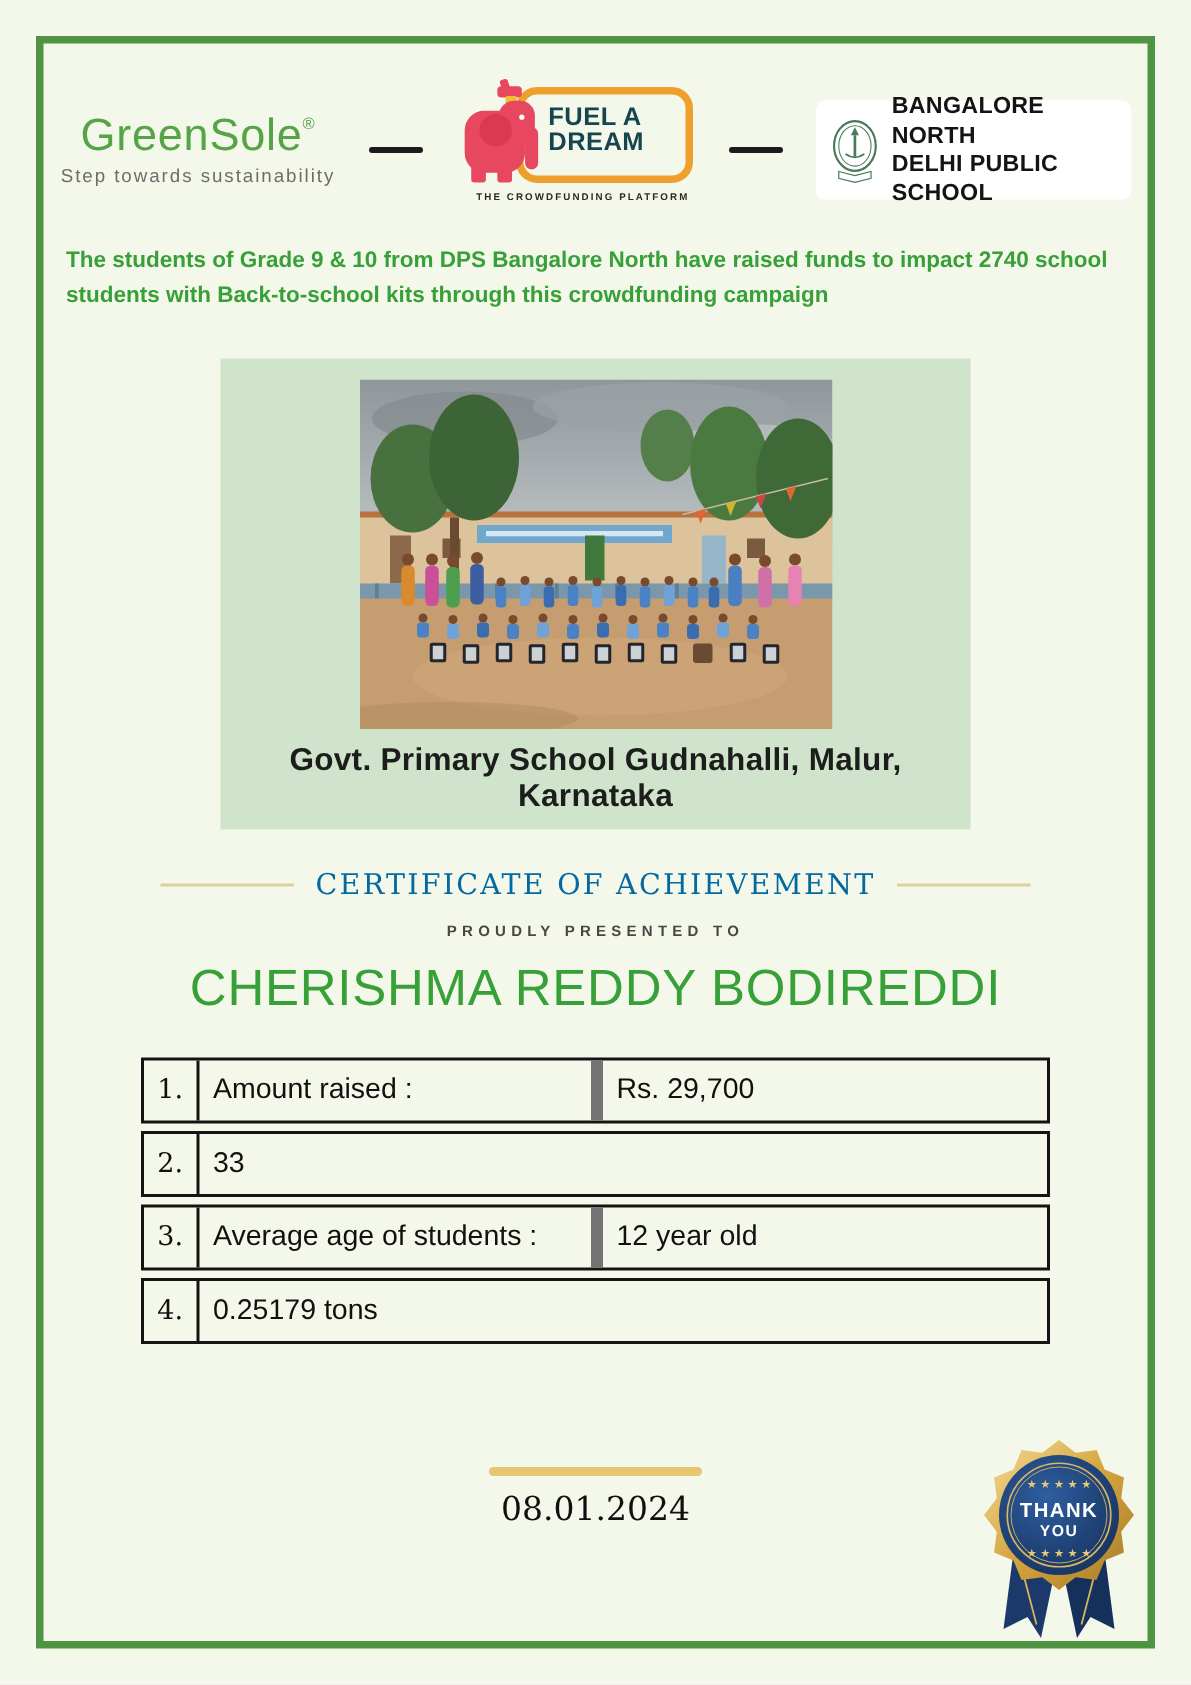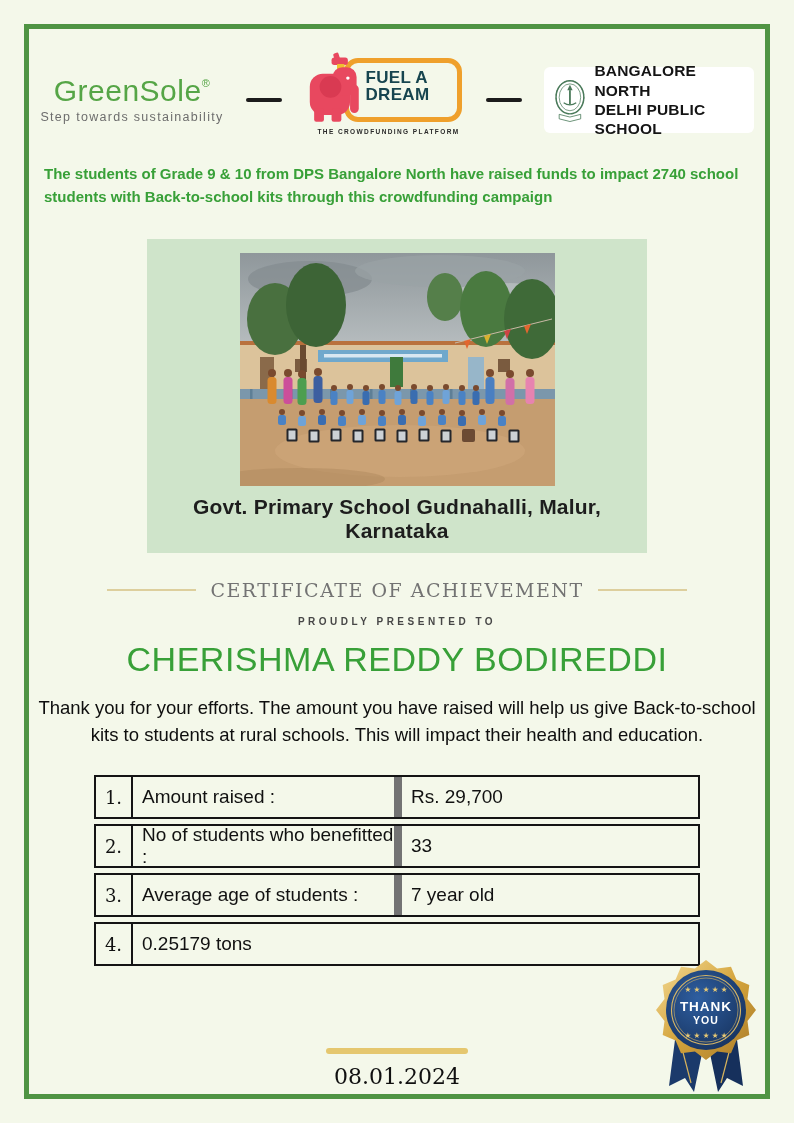--- a/index.html
+++ b/index.html
@@ -60,21 +60,21 @@
   .photo-caption { font-size:21px; color:#1d1d1d; margin-top:9px; letter-spacing:.2px; }
 
   
   .title-row {
     display:flex; align-items:center; gap:14px;
     width:580px; margin:26px auto 0;
   }
   .rule { flex:1; height:2px; background:#ddcf9d; }
   .cert-title {
     font-family:"DejaVu Serif", serif; font-size:19px; letter-spacing:1.5px;
-    color:#737373; white-space:nowrap; font-weight:400;
+    color:#0369a1; white-space:nowrap; font-weight:400;
   }
   .presented {
     text-align:center; margin-top:15px; font-size:10px; letter-spacing:3.5px;
     color:#474747; font-weight:700;
   }
   .recipient {
     text-align:center; margin-top:13px; font-size:34px; color:#38a038; letter-spacing:.5px;
   }
   .message {
     margin:15px auto 0; width:726px; text-align:center;
@@ -264,37 +264,35 @@
       <div class="photo-caption">Govt. Primary School Gudnahalli, Malur, Karnataka</div>
     </div>
 
     <div class="title-row">
       <div class="rule"></div>
       <div class="cert-title">CERTIFICATE OF ACHIEVEMENT</div>
       <div class="rule"></div>
     </div>
     <div class="presented">PROUDLY PRESENTED TO</div>
     <div class="recipient">CHERISHMA REDDY BODIREDDI</div>
-    <div class="message">Thank you for your efforts. The amount you have raised will help us give Back-to-school kits to students at rural schools. This will impact their health and education.</div>
 
     <div class="kit-table">
       <div class="trow">
         <div class="tnum">1.</div>
         <div class="tlabel">Amount raised :</div>
         <div class="tvalue">Rs. 29,700</div>
       </div>
       <div class="trow">
         <div class="tnum">2.</div>
-        <div class="tlabel">No of students who benefitted :</div>
         <div class="tvalue">33</div>
       </div>
       <div class="trow">
         <div class="tnum">3.</div>
         <div class="tlabel">Average age of students :</div>
-        <div class="tvalue">7 year old</div>
+        <div class="tvalue">12 year old</div>
       </div>
       <div class="trow">
         <div class="tnum">4.</div>
         <div class="tvalue">0.25179 tons</div>
       </div>
     </div>
 
     <div class="goldline"></div>
     <div class="date">08.01.2024</div>
   </div>

